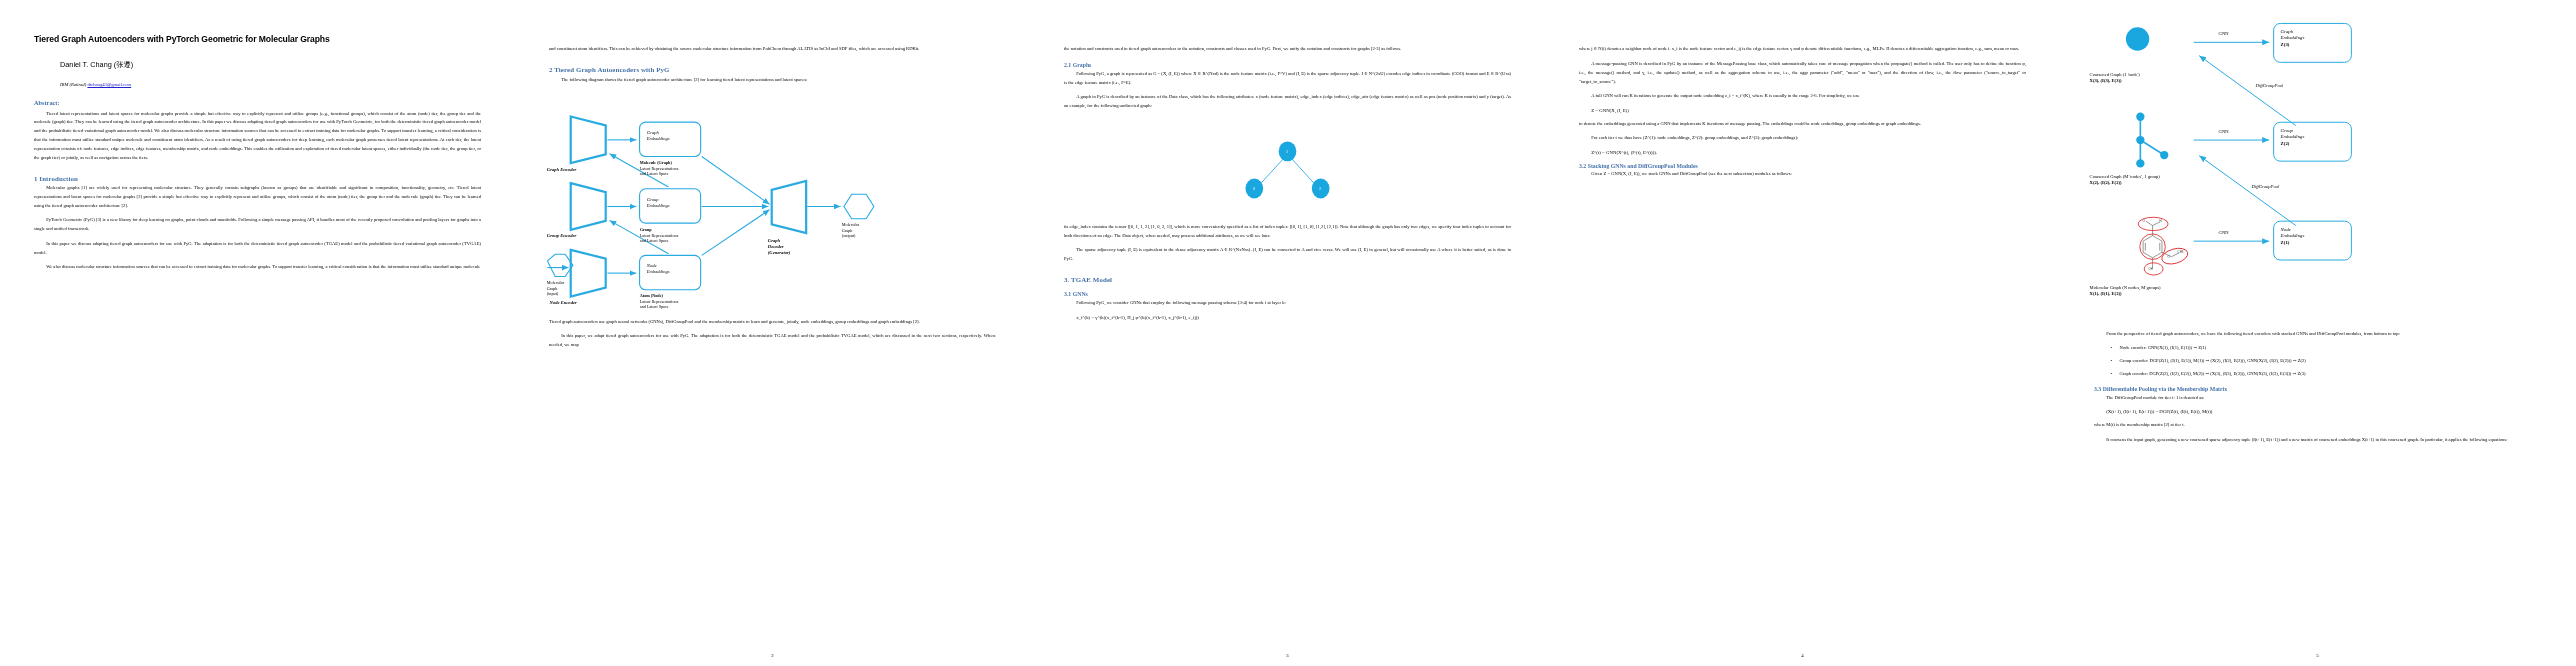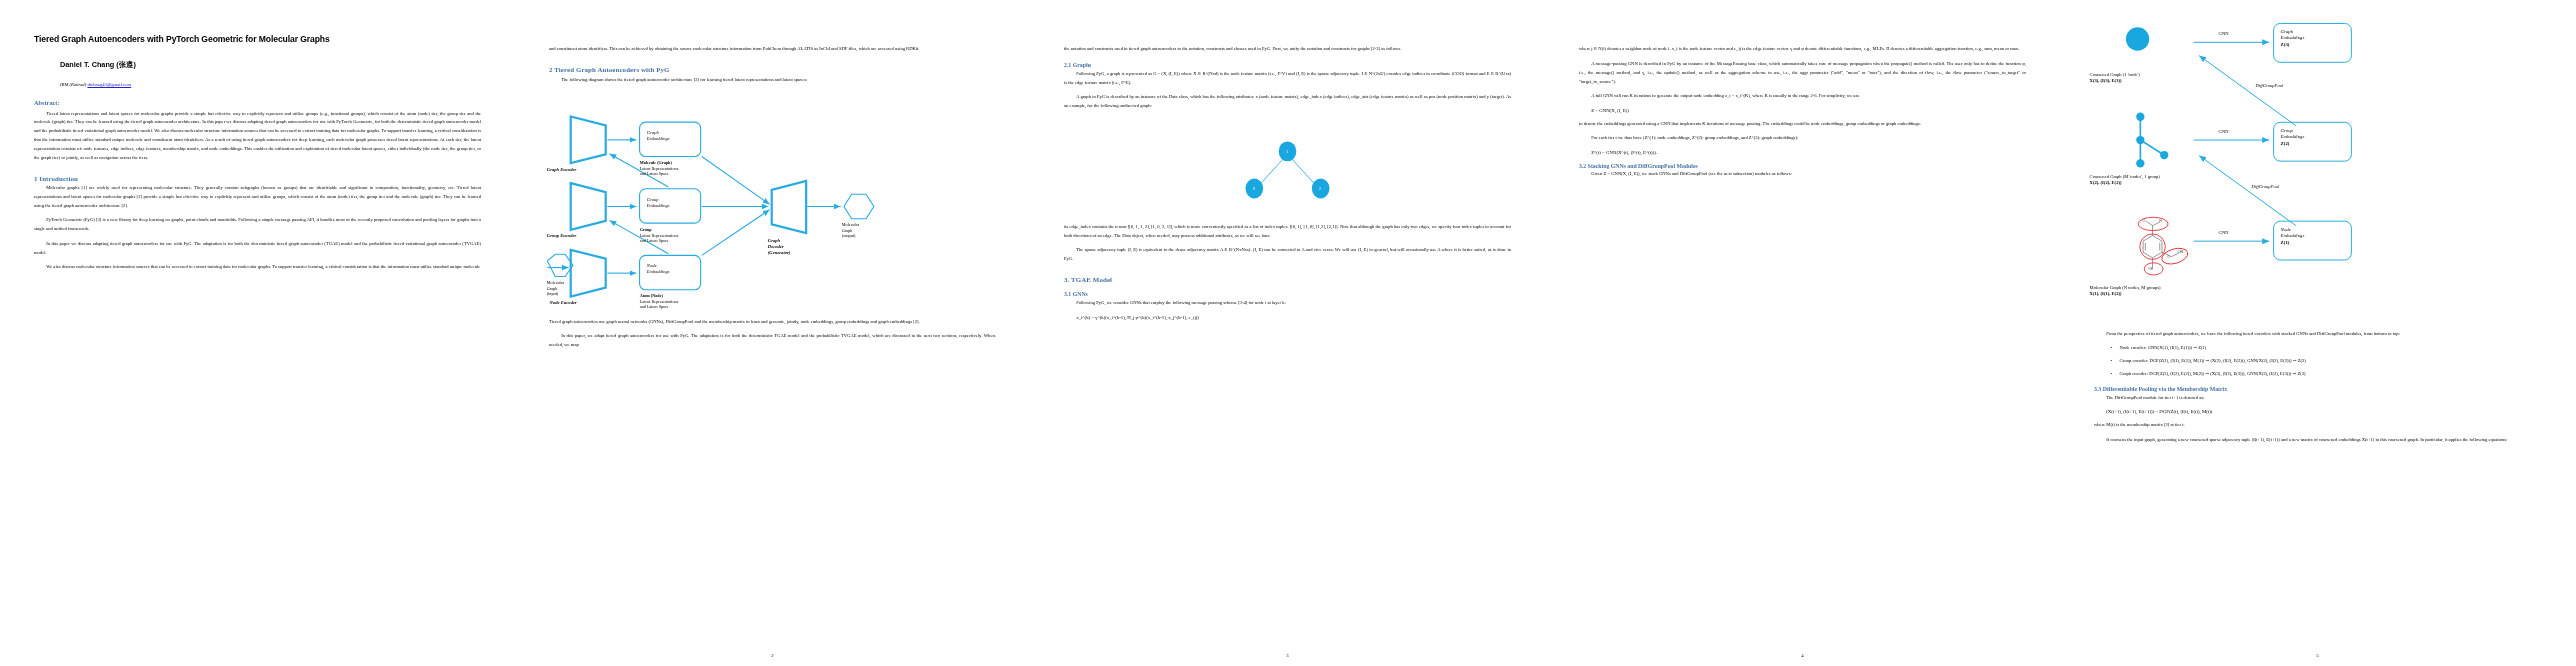--- a/index.html
+++ b/index.html
@@ -36,21 +36,20 @@
     line-height: 1.25;
     letter-spacing: -0.1px;
     margin: 22px 0 0 0;
     color: #000;
   }
   .author {
     font-family: "Liberation Sans", "DejaVu Sans", sans-serif;
     font-size: 7.3px;
     margin: 15px 0 0 26px;
     color: #000;
-    font-weight: bold;
   }
   .affil {
     font-family: "Liberation Serif", serif;
     font-style: italic;
     font-size: 4.7px;
     margin: 12.2px 0 0 26px;
   }
   .affil a, .email {
     color: #2222cc;
     text-decoration: underline;

